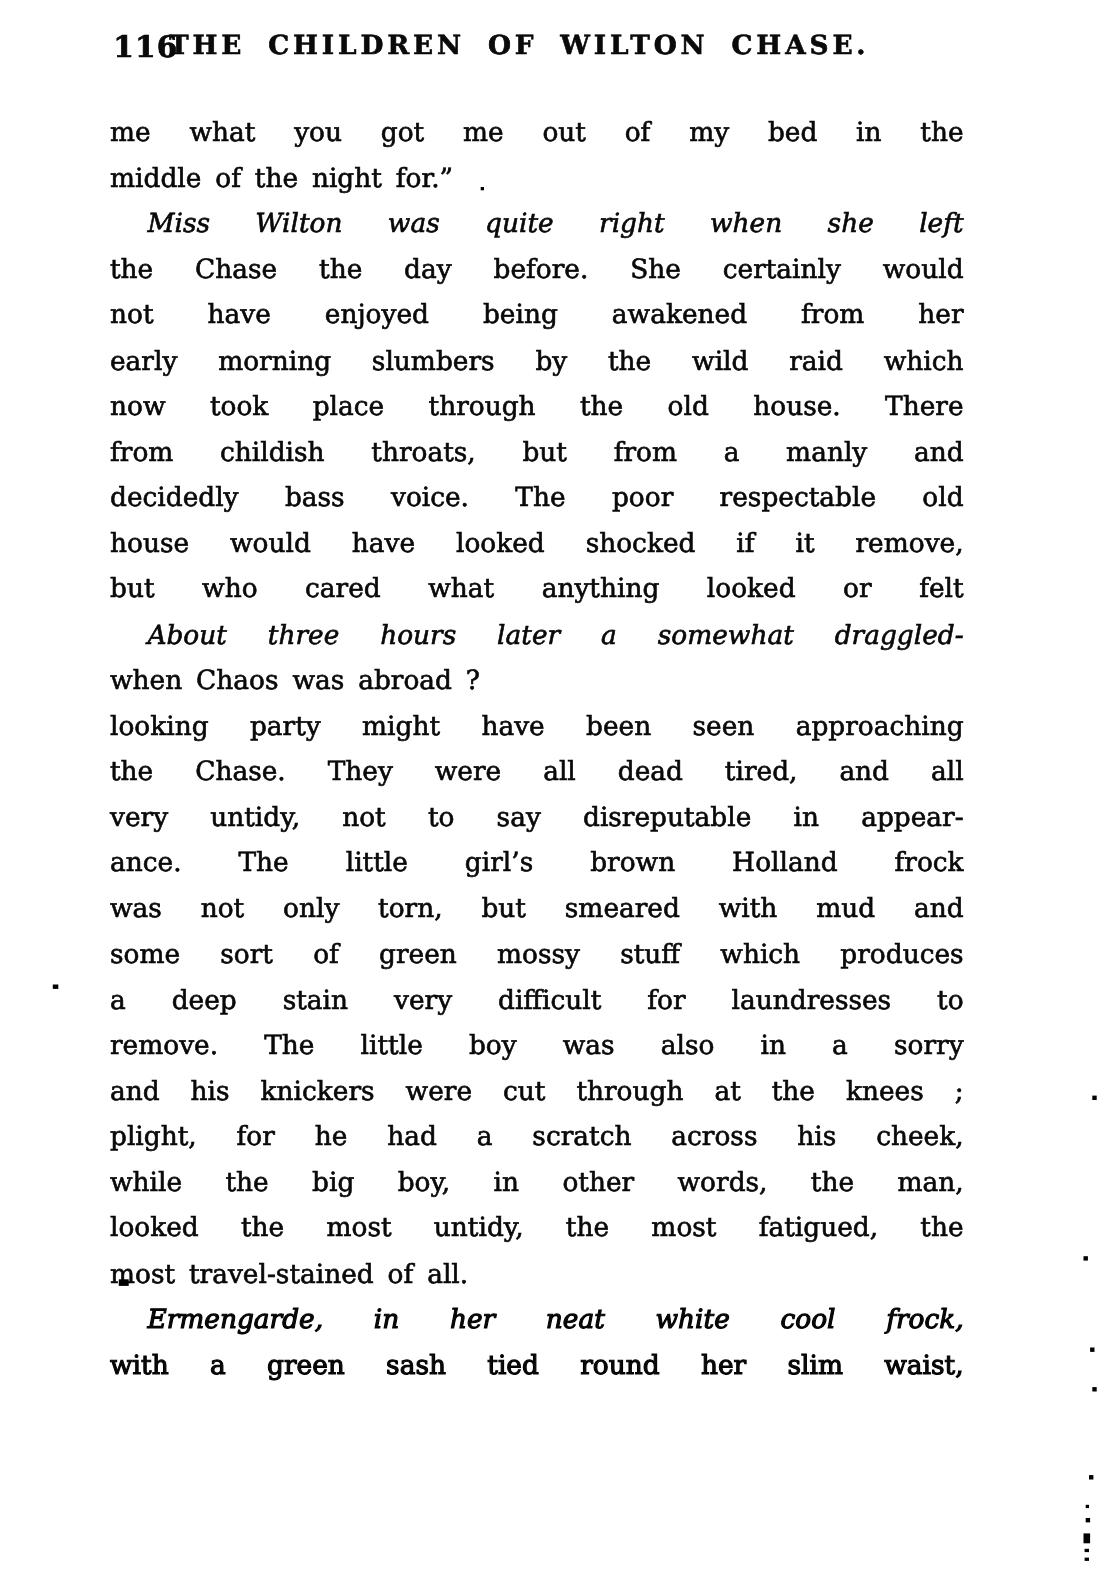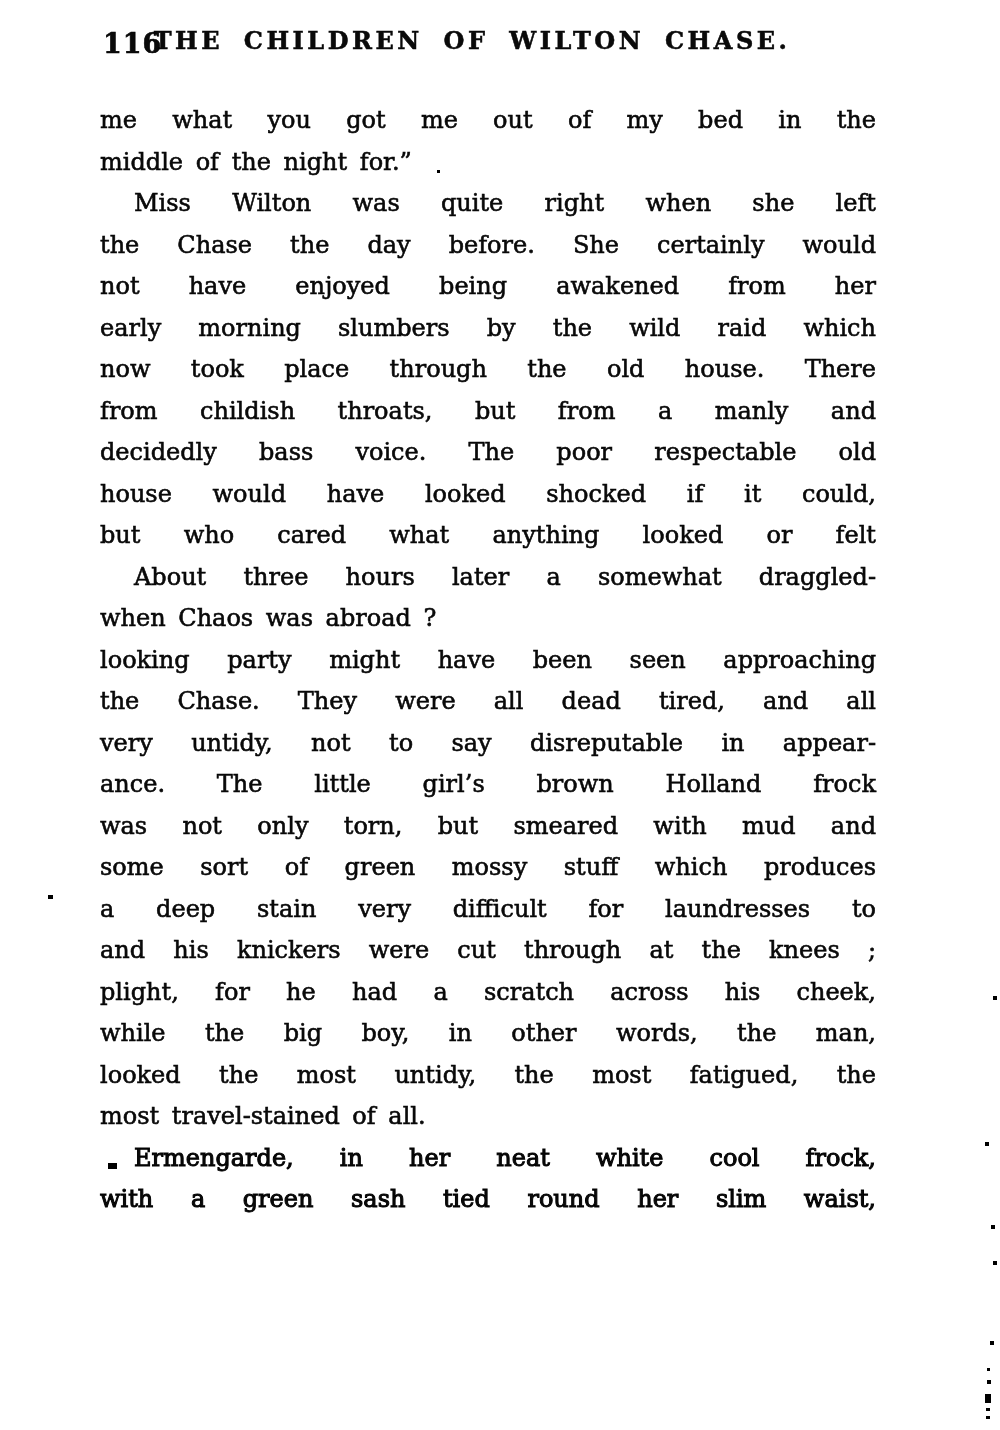--- a/index.html
+++ b/index.html
@@ -59,21 +59,21 @@
     -webkit-text-stroke: 0.55px #000;
     white-space: nowrap;
   }
   .line.last {
     text-align: center;
     text-align-last: left;
     word-spacing: 5px;
     white-space: normal;
   }
   .line.j { white-space: normal; }
-  .ind { text-indent: 34px; }
+  .ind { text-indent: 34px; font-style: italic; }
   .heavy { -webkit-text-stroke: 1px #000; }
   
   .speck {
     position: absolute;
     background: #000;
   }
 </style>
 </head>
 <body>
 
@@ -89,32 +89,33 @@
     <div class="line j">me what you got me out of my bed in the</div>
     <div class="line last">middle of the night for.”</div>
 
     <div class="line j ind">Miss Wilton was quite right when she left</div>
     <div class="line j">the Chase the day before. She certainly would</div>
     <div class="line j">not have enjoyed being awakened from her</div>
     <div class="line j">early morning slumbers by the wild raid which</div>
     <div class="line j">now took place through the old house. There</div>
     <div class="line j">from childish throats, but from a manly and</div>
     <div class="line j">decidedly bass voice. The poor respectable old</div>
-    <div class="line j">house would have looked shocked if it could,</div>
+    <div class="line j">house would have looked shocked if it remove,</div>
     <div class="line j">but who cared what anything looked or felt</div>
     <div class="line j ind">About three hours later a somewhat draggled-</div>
 
     <div class="line last">when Chaos was abroad ?</div>
     <div class="line j">looking party might have been seen approaching</div>
     <div class="line j">the Chase. They were all dead tired, and all</div>
     <div class="line j">very untidy, not to say disreputable in appear-</div>
     <div class="line j">ance. The little girl’s brown Holland frock</div>
     <div class="line j">was not only torn, but smeared with mud and</div>
     <div class="line j">some sort of green mossy stuff which produces</div>
     <div class="line j">a deep stain very difficult for laundresses to</div>
+    <div class="line j">remove. The little boy was also in a sorry</div>
     <div class="line j">and his knickers were cut through at the knees ;</div>
     <div class="line j">plight, for he had a scratch across his cheek,</div>
     <div class="line j">while the big boy, in other words, the man,</div>
     <div class="line j">looked the most untidy, the most fatigued, the</div>
     <div class="line last">most travel-stained of all.</div>
 
     <div class="line j ind heavy">Ermengarde, in her neat white cool frock,</div>
     <div class="line j heavy">with a green sash tied round her slim waist,</div>
   </main>
 

